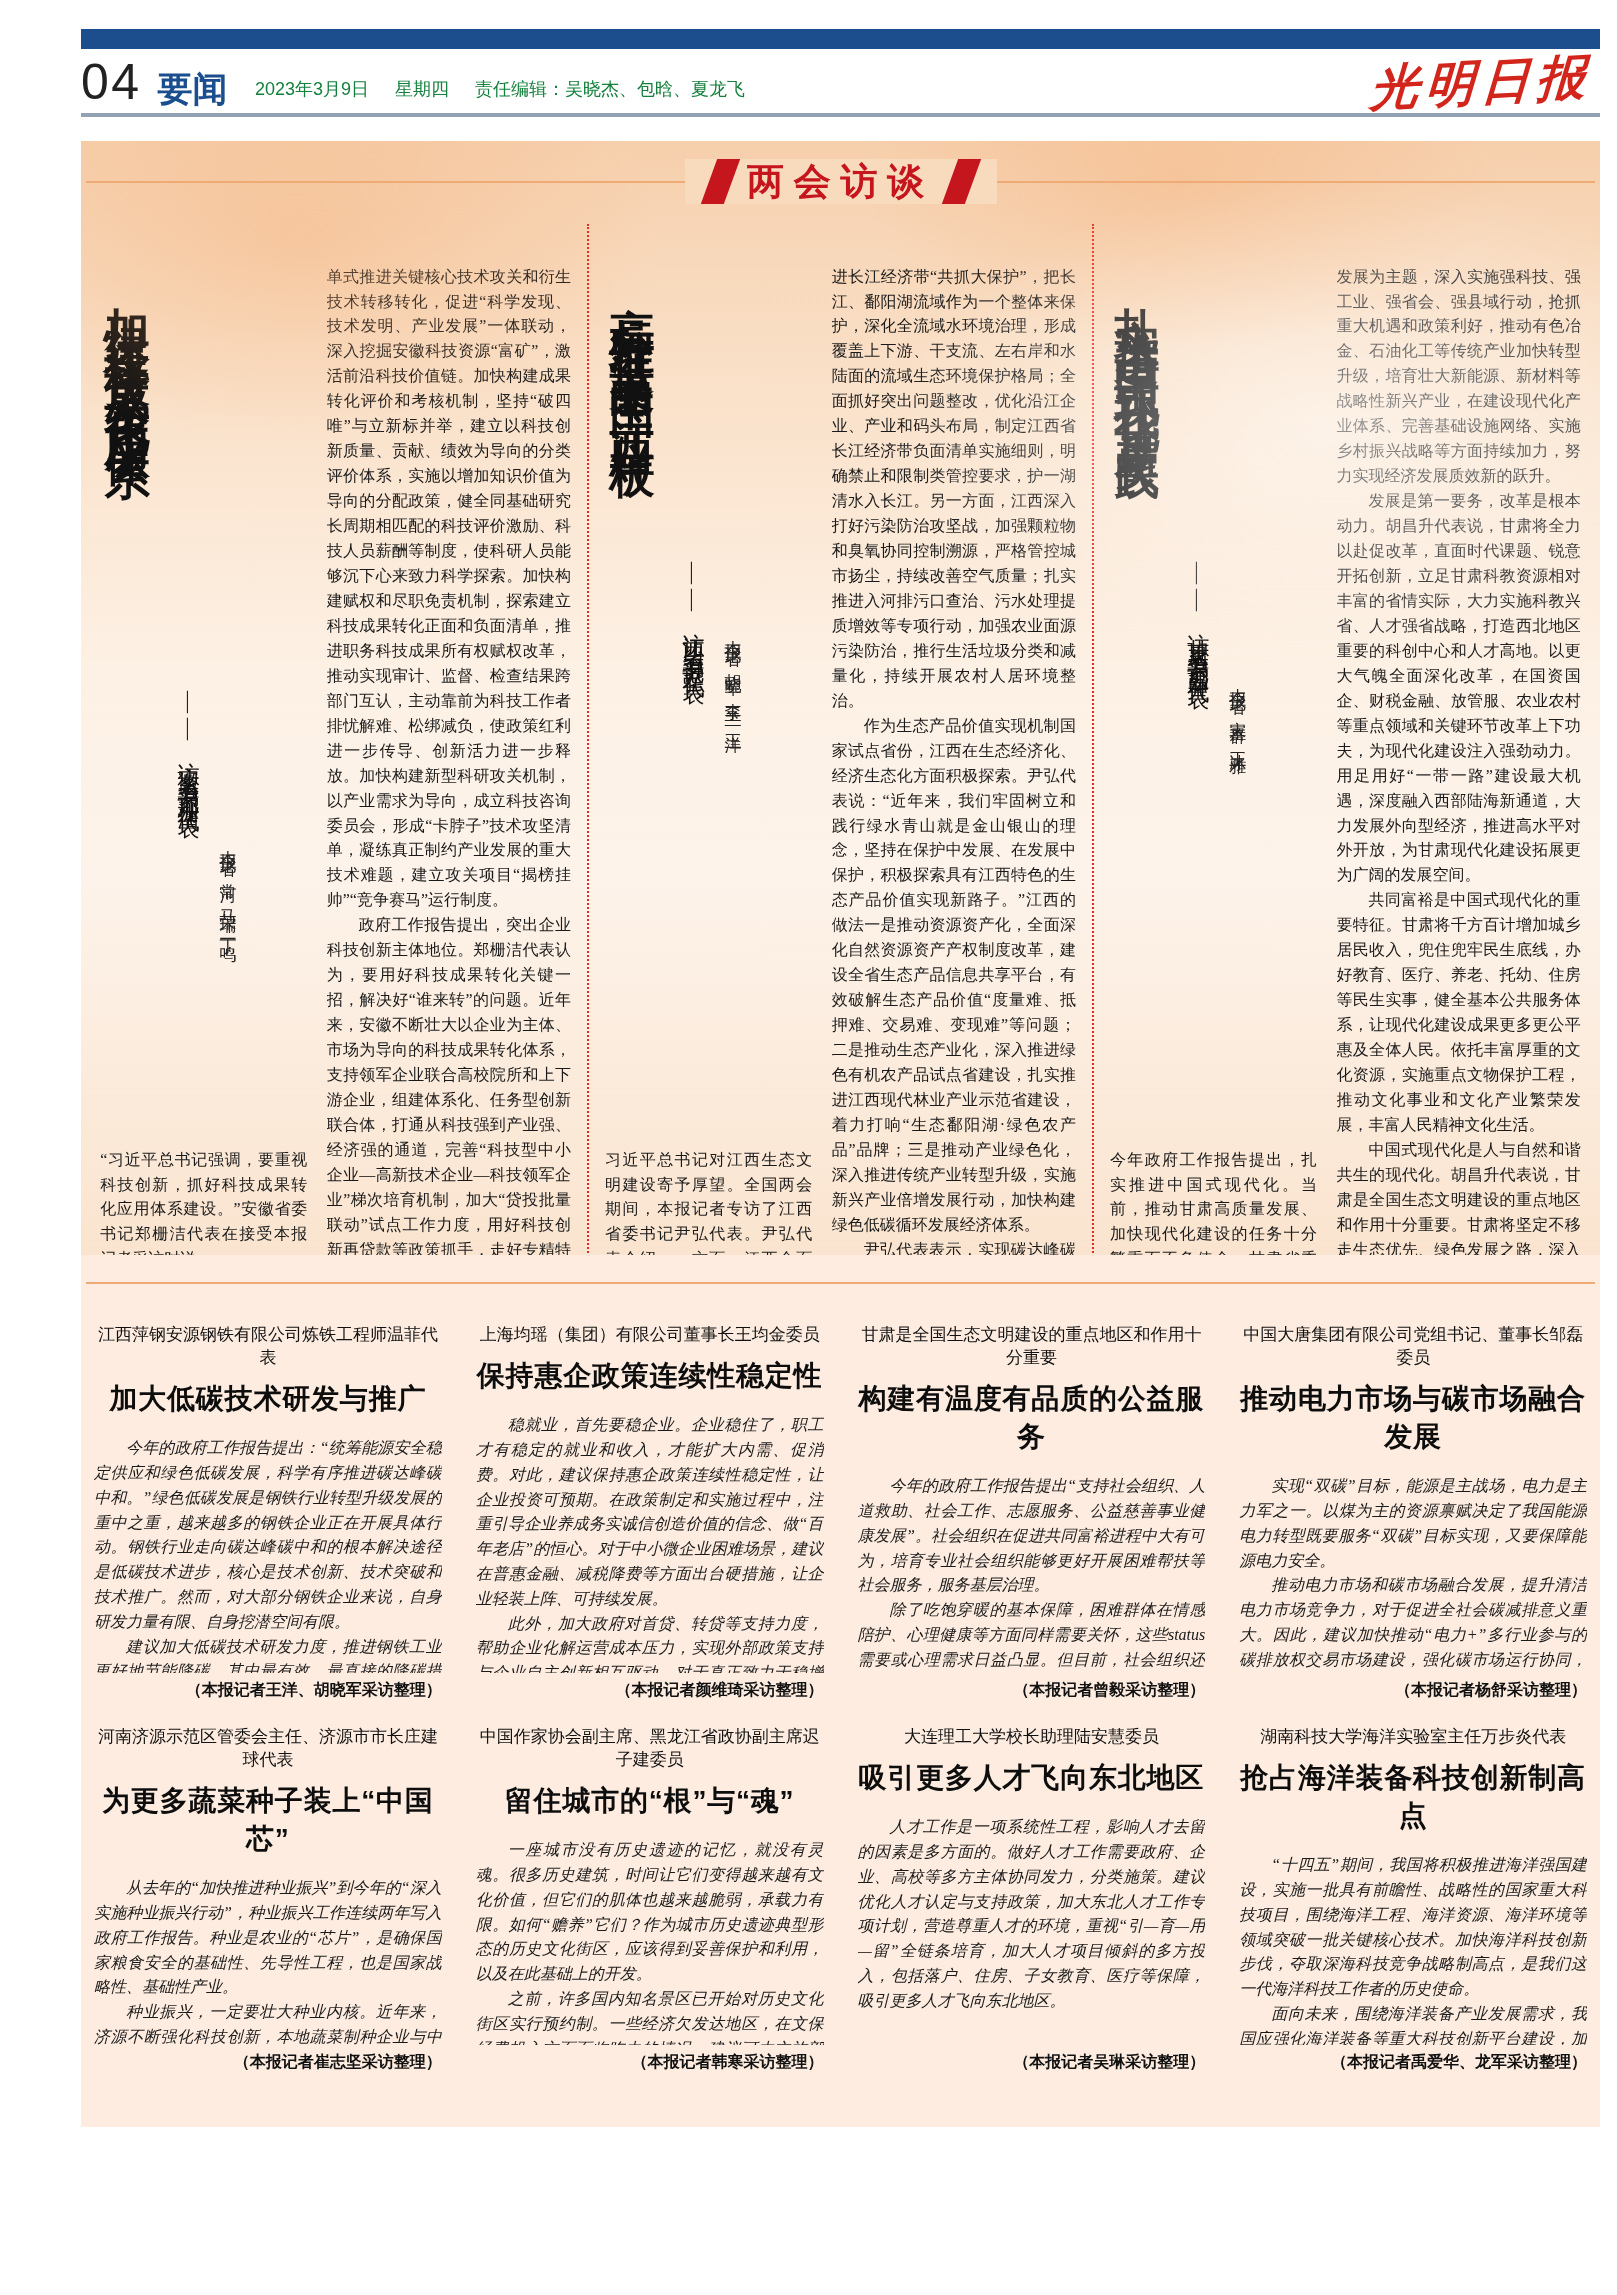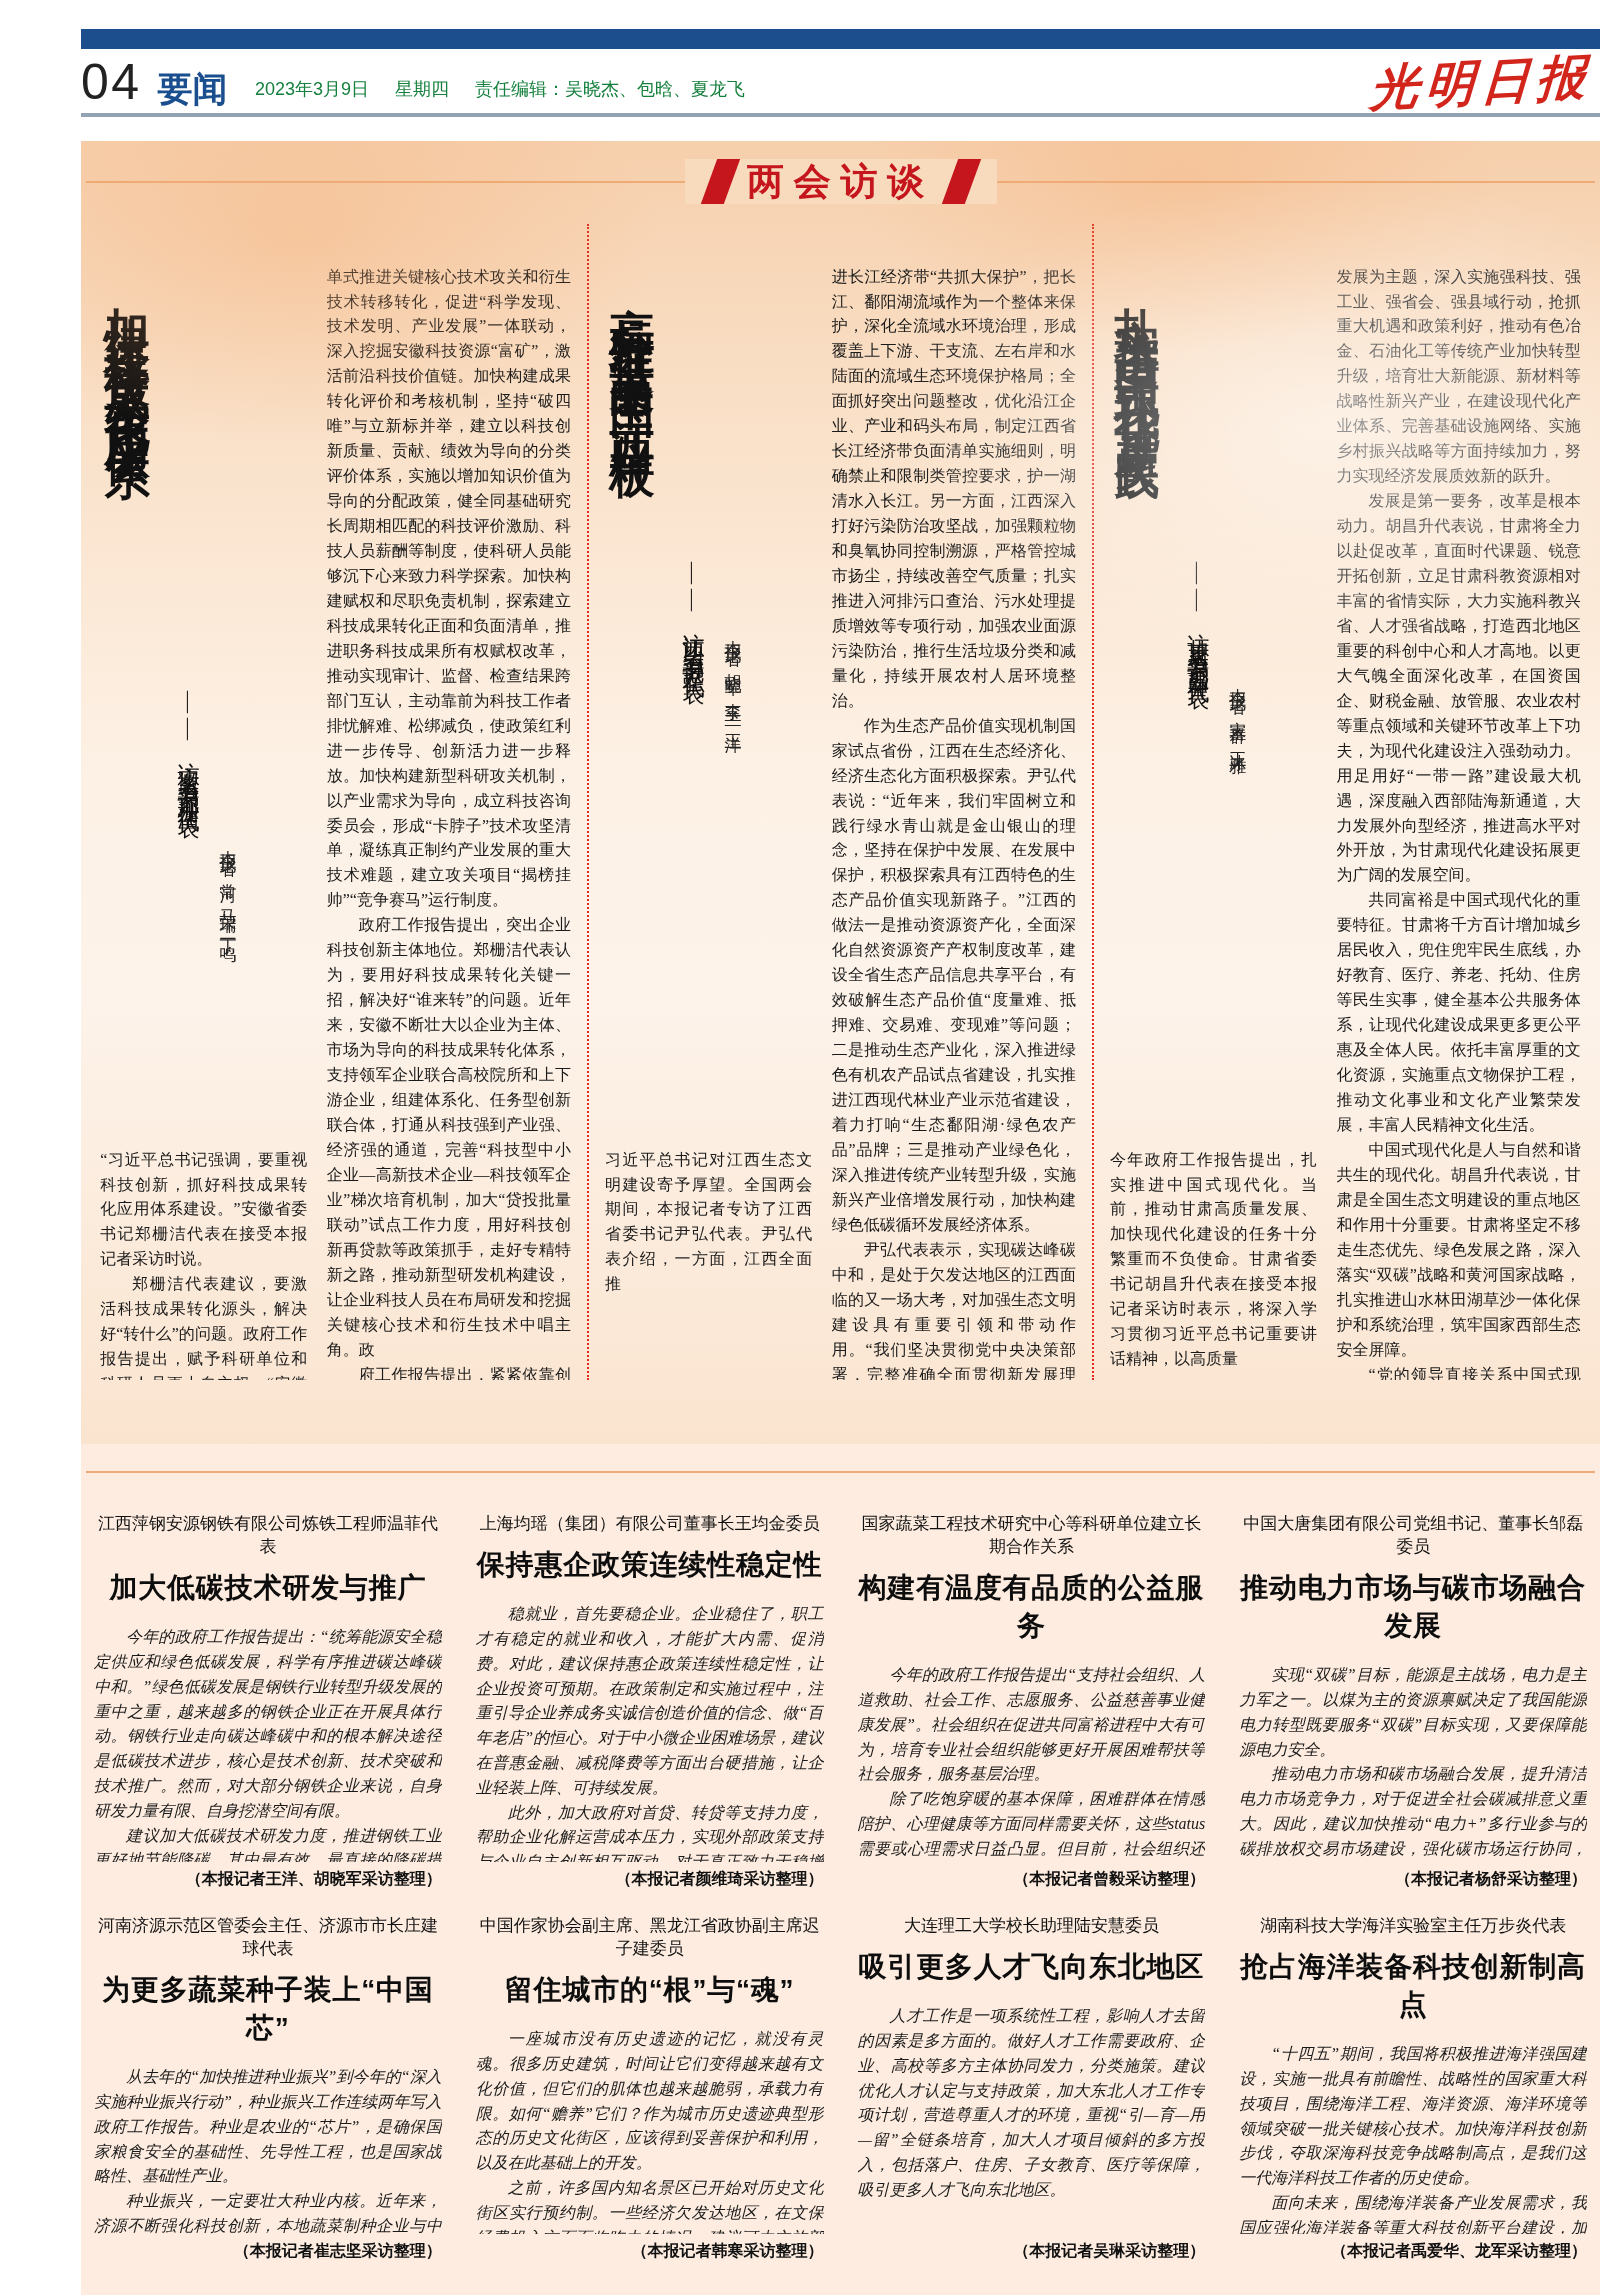--- a/index.html
+++ b/index.html
@@ -17,21 +17,21 @@
   .header-rule{margin:1.6px 49px 0;height:3.2px;background:#93a2b2;}
 
   
   .banner{position:relative;height:49px;display:flex;align-items:center;justify-content:center;}
   .banner .rule{position:absolute;left:4.9px;right:4.9px;top:50%;height:1.6px;background:#eeab76;}
   .banner-inner{position:relative;display:flex;align-items:center;gap:16px;padding:0 24px;}
   .slash{width:22.6px;height:45px;background:#c4161c;transform:skewX(-20deg);}
   .banner-text{color:#c4161c;font-size:37px;font-weight:900;letter-spacing:9.7px;font-family:"Liberation Sans","DejaVu Sans",sans-serif;line-height:1;}
 
   
-  .feature{position:relative;margin:24px 49px 0;height:1303px;overflow:hidden;
+  .feature{position:relative;margin:24px 49px 0;height:1114px;overflow:hidden;
     background:linear-gradient(180deg,#f6cfac 0%,#f9dec4 18%,#fdf1e5 48%,#fdf3ea 66%,#fae4cf 100%);}
   .swirl{position:absolute;border-radius:50%;pointer-events:none;}
   .swirl.s1{width:728px;height:420px;left:-146px;top:-113px;background:radial-gradient(ellipse at center,rgba(244,169,110,0.35),rgba(244,169,110,0) 70%);}
   .swirl.s2{width:889px;height:501px;right:-178px;top:32px;background:radial-gradient(ellipse at center,rgba(255,255,255,0.55),rgba(255,255,255,0) 70%);}
   .swirl.s3{width:647px;height:340px;right:97px;top:-129px;background:radial-gradient(ellipse at center,rgba(243,160,96,0.28),rgba(243,160,96,0) 70%);}
   .feature .banner{margin-top:16px;}
   .feature .banner-inner{background:#f8dabd;}
   .articles{display:flex;margin-top:18px;height:1156px;padding:0 3.2px;}
   .t-article{flex:1;display:flex;padding:4.9px 16px 0;min-width:0;}
   .t-article + .t-article{border-left:2.4px dotted #e0291f;}
@@ -184,21 +184,21 @@
         <div class="d-kicker">上海均瑶（集团）有限公司董事长王均金委员</div>
         <div class="d-title">保持惠企政策连续性稳定性</div>
         <div class="d-body">
             <p>稳就业，首先要稳企业。企业稳住了，职工才有稳定的就业和收入，才能扩大内需、促消费。对此，建议保持惠企政策连续性稳定性，让企业投资可预期。在政策制定和实施过程中，注重引导企业养成务实诚信创造价值的信念、做“百年老店”的恒心。对于中小微企业困难场景，建议在普惠金融、减税降费等方面出台硬措施，让企业轻装上阵、可持续发展。</p>
             <p>此外，加大政府对首贷、转贷等支持力度，帮助企业化解运营成本压力，实现外部政策支持与企业自主创新相互驱动。对于真正致力于稳增长、稳就业、吃苦耐劳、个性化的需求，从现货保障向え福祉迈进，确保共富once上“一个都不能少”，宣传有突出贡献的中小微企业。</p>
           </div>
         <div class="d-credit">（本报记者颜维琦采访整理）</div>
       </div>
 
       <div class="d-article">
-        <div class="d-kicker">国家蔬菜工程技术研究中心等科研单位建立长期合作关系</div>
+        <div class="d-kicker">甘肃是全国生态文明建设的重点地区和作用十分重要</div>
         <div class="d-title">构建有温度有品质的公益服务</div>
         <div class="d-body">
             <p>今年的政府工作报告提出“支持社会组织、人道救助、社会工作、志愿服务、公益慈善事业健康发展”。社会组织在促进共同富裕进程中大有可为，培育专业社会组织能够更好开展困难帮扶等社会服务，服务基层治理。</p>
             <p>除了吃饱穿暖的基本保障，困难群体在情感陪护、心理健康等方面同样需要关怀，这些status需要或心理需求日益凸显。但目前，社会组织还存在着专业人才缺乏、服务上的不足。建议多方构建更有力量、更有温度、更有品质的公益服务，从慈善、教育、养老、心理健康等方面为困难群体搭建平台，更重视发挥社会组织和志愿者的专业优势，开展个性化、多样化的公益服务，从现货保障向精神慰藉迈进，确保共富路上“一个都不能少”。</p>
           </div>
         <div class="d-credit">（本报记者曾毅采访整理）</div>
       </div>
 
       <div class="d-article">
         <div class="d-kicker">中国大唐集团有限公司党组书记、董事长邹磊委员</div>

